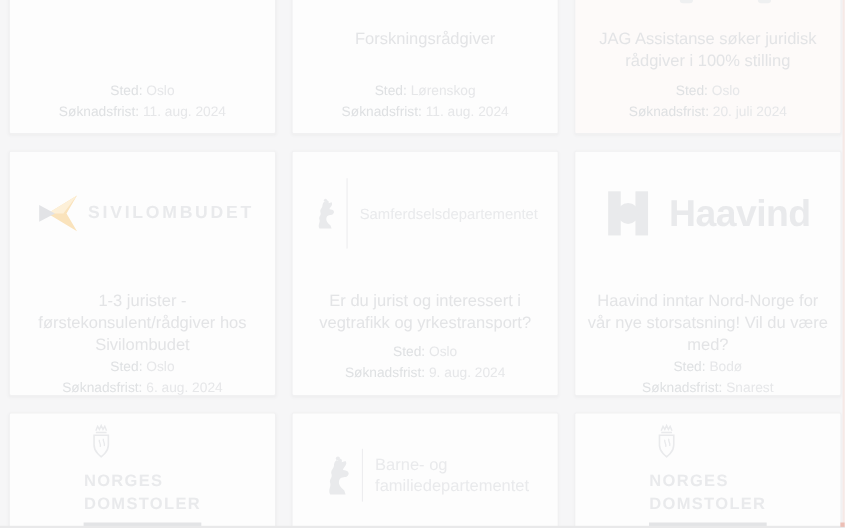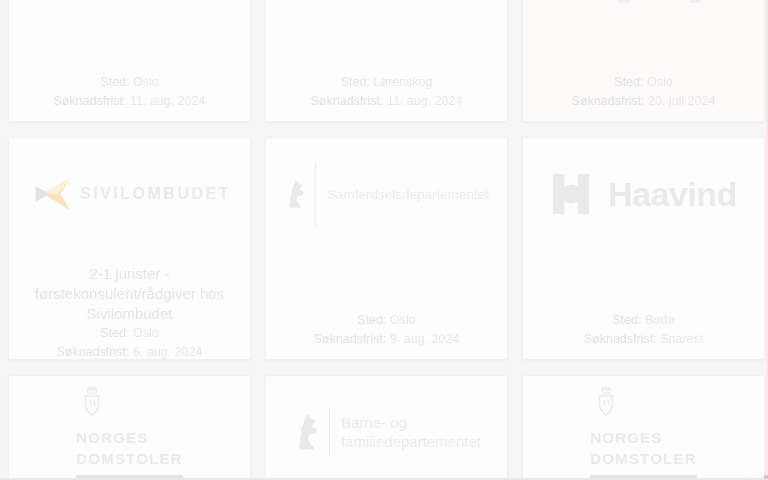--- a/index.html
+++ b/index.html
@@ -68,86 +68,90 @@
   <article class="card">
     <div class="logo-box"></div>
     <div class="meta">
       <p><span class="label">Sted:</span> <span class="value">Oslo</span></p>
       <p><span class="label">Søknadsfrist:</span> <span class="value">11. aug. 2024</span></p>
     </div>
   </article>
 
   <article class="card">
     <div class="logo-box"></div>
+    <h3 class="title">Forskningsrådgiver</h3>
     <div class="meta">
       <p><span class="label">Sted:</span> <span class="value">Lørenskog</span></p>
       <p><span class="label">Søknadsfrist:</span> <span class="value">11. aug. 2024</span></p>
     </div>
   </article>
 
   <article class="card tint">
     <div class="logo-box">
       <span class="sliver s1"></span>
       <span class="sliver s2"></span>
     </div>
+    <h3 class="title">JAG Assistanse søker juridisk rådgiver i 100% stilling</h3>
     <div class="meta">
       <p><span class="label">Sted:</span> <span class="value">Oslo</span></p>
       <p><span class="label">Søknadsfrist:</span> <span class="value">20. juli 2024</span></p>
     </div>
   </article>
 
   <article class="card">
     <div class="logo-box">
       <div class="logo-siv">
         <svg width="42" height="34" viewBox="0 0 44 34">
           <polygon points="44,0 16,17 44,34 34,17" fill="var(--logo-orange)"></polygon>
           <polygon points="44,0 16,17 31,17" fill="var(--logo-orange-light)"></polygon>
           <polygon points="8,9 23,17 8,25" fill="var(--logo-gray-dark)"></polygon>
         </svg>
         <span class="siv-text">SIVILOMBUDET</span>
       </div>
     </div>
-    <h3 class="title">2-1 jurister - førstekonsulent/rådgiver hos Sivilombudet</h3>
+    <h3 class="title">1-3 jurister - førstekonsulent/rådgiver hos Sivilombudet</h3>
     <div class="meta">
       <p><span class="label">Sted:</span> <span class="value">Oslo</span></p>
       <p><span class="label">Søknadsfrist:</span> <span class="value">6. aug. 2024</span></p>
     </div>
   </article>
 
   <article class="card">
     <div class="logo-box">
       <div class="logo-dept tall">
         <svg width="22" height="30" viewBox="0 0 24 32">
           <path d="M7 31 C5 27 8 25 7 22 C6 19 9 18 8 15 C7 12 10 11 10 8 C10 6 12 3 13 5 C14 2 17 3 16 6 L19 5 C21 8 17 10 17 12 C21 12 23 15 20 17 C18 18 15 17 14 20 C13 24 16 26 18 28 L19 31 Z" fill="var(--logo-gray)"></path>
           <circle cx="13" cy="3" r="1.6" fill="var(--logo-gray)"></circle>
         </svg>
         <div class="dept-divider"></div>
         <div class="dept-name">
           <span>Samferdselsdepartementet</span>
           <span></span>
         </div>
       </div>
     </div>
+    <h3 class="title">Er du jurist og interessert i vegtrafikk og yrkestransport?</h3>
     <div class="meta">
       <p><span class="label">Sted:</span> <span class="value">Oslo</span></p>
       <p><span class="label">Søknadsfrist:</span> <span class="value">9. aug. 2024</span></p>
     </div>
   </article>
 
   <article class="card">
     <div class="logo-box">
       <div class="logo-haavind">
         <svg width="42" height="44" viewBox="0 0 44 46">
           <rect x="3" y="2" width="12" height="42" fill="var(--logo-gray)"></rect>
           <rect x="29" y="2" width="12" height="42" fill="var(--logo-gray)"></rect>
           <circle cx="22" cy="23" r="10" fill="var(--logo-gray)"></circle>
         </svg>
         <span class="haavind-text">Haavind</span>
       </div>
     </div>
+    <h3 class="title">Haavind inntar Nord-Norge for vår nye storsatsning! Vil du være med?</h3>
     <div class="meta">
       <p><span class="label">Sted:</span> <span class="value">Bodø</span></p>
       <p><span class="label">Søknadsfrist:</span> <span class="value">Snarest</span></p>
     </div>
   </article>
 
   <article class="card">
     <div class="logo-box">
       <div class="logo-ndo">
         <svg class="ndo-crest" width="26" height="36" viewBox="0 0 32 42">

